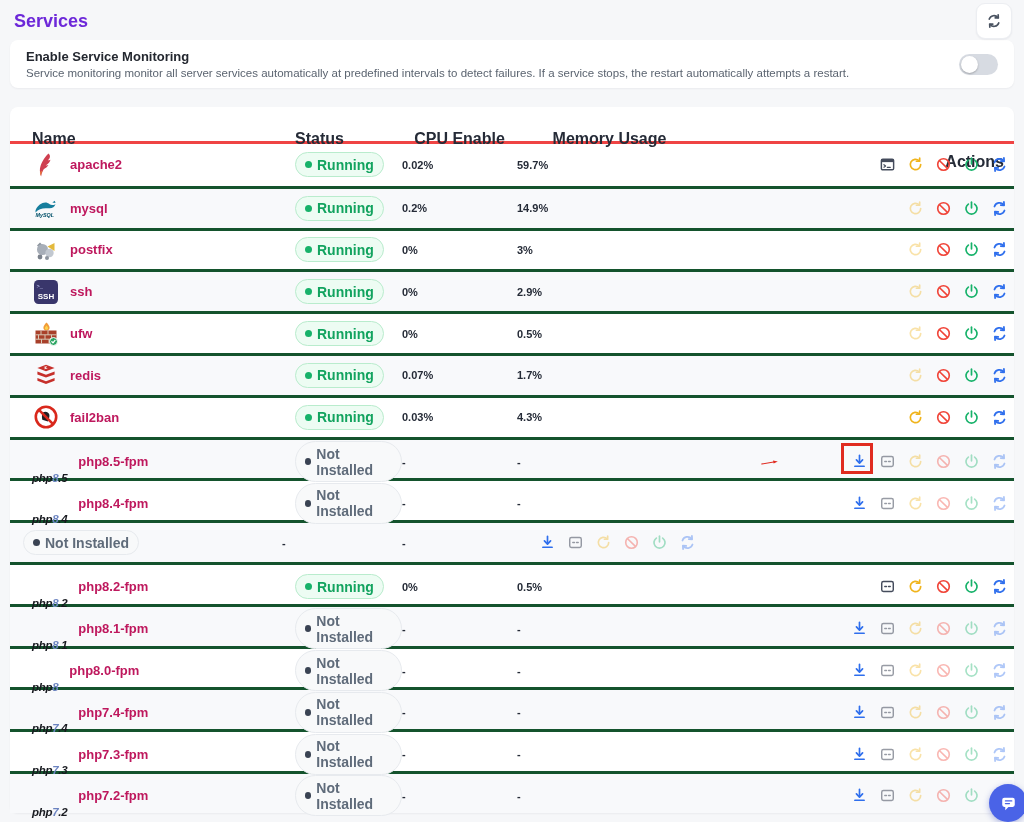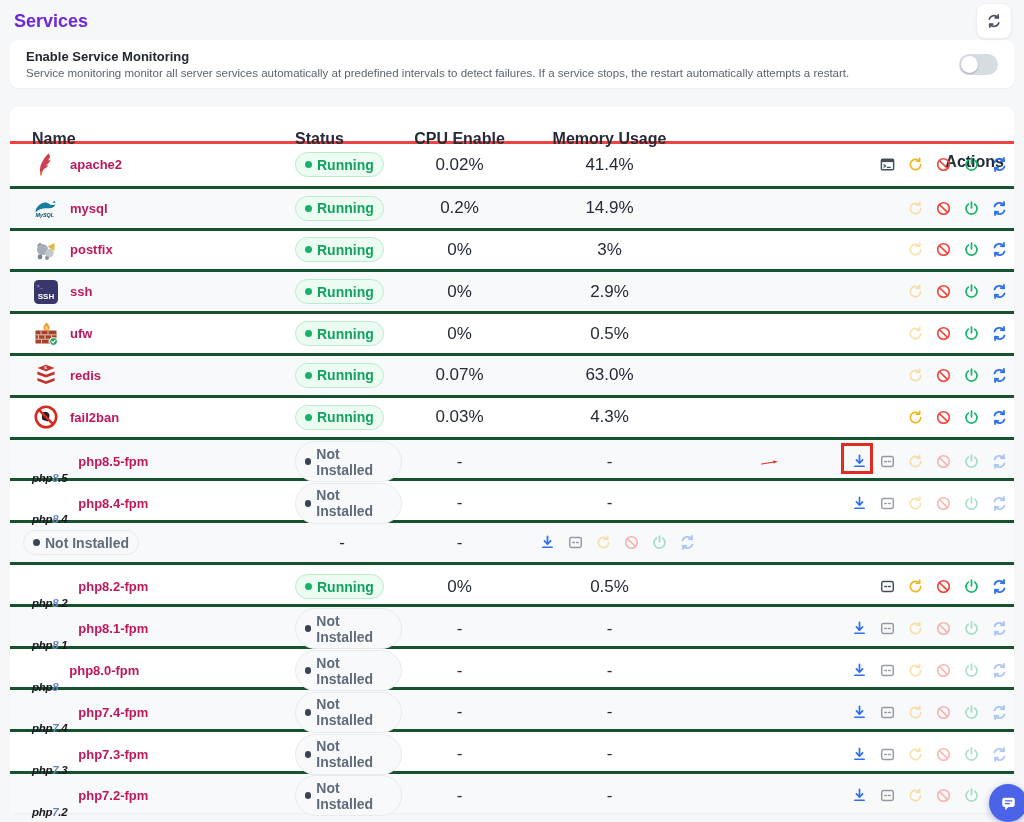--- a/index.html
+++ b/index.html
@@ -33,21 +33,21 @@
   .c-cpu,.c-mem { text-align:center; } .c-actions { text-align:right; padding-right:10px;margin-top:46px; }
   .trow { height:41.8px; }
   .trow + .trow { border-top:3px solid #14532d; }
   .tbody .trow:nth-child(even) { background:#f8f9fb; }
   .name-cell { display:flex; align-items:center; gap:11px; padding-left:22px; }
   .svc-icon { min-width:27px; height:27px; display:flex; align-items:center; justify-content:center; }
   .svc-icon svg { width:26px; height:26px; }
   .svc-name { font-size:13px; font-weight:700; color:#be185d; }
   .php-logo { font-style:italic; font-weight:700; font-size:11.5px; color:#17191f; letter-spacing:-.3px; white-space:nowrap;margin-top:32px; }
   .php-logo .major { color:#6b83c0; }
-  .val { text-align:center; font-size:17px; font-weight:400; color:#252b37; }
+  .val { text-align:left; font-size:11px; font-weight:700; color:#252b37; }
   .badge { display:inline-flex; align-items:center; gap:5px; padding:3.5px 9px; border-radius:999px; font-size:14px; font-weight:600; }
   .badge .dot { width:7px; height:7px; border-radius:50%; }
   .badge.running { color:#12a35f; background:#edfcf3; border:1px solid #b9eccd; }
   .badge.running .dot { background:#17b26a; }
   .badge.not-installed { color:#5f6b7a; background:#f8f9fa; border:1px solid #e7eaee; }
   .badge.not-installed .dot { background:#3a4353; }
 
   .actions-cell { display:flex; justify-content:flex-end; align-items:center; gap:11px; padding-right:6px; }
   .act { width:17px; height:17px; border:none; background:none; padding:0; cursor:pointer;
     display:flex; align-items:center; justify-content:center; position:relative; }
@@ -110,21 +110,21 @@
               <path d="M9.4 18.6c-.9 1.8-1.4 3.4-1.7 5.4-.4-1.3-.7-2.5-.8-3.6.7-.8 1.5-1.4 2.5-1.8z" fill="#e8793e"></path>
             </svg>
           </span>
           <span class="svc-name">apache2</span>
         </div>
      <div class="c-status"><span class="badge running">
             <i class="dot"></i>
             <span>Running</span>
           </span></div>
      <div class="val">0.02%</div>
-     <div class="val">41.4%</div>
+     <div class="val">59.7%</div>
      <div class="actions-cell">
           <button class="act act-terminal">
             <svg viewBox="0 0 20 20">
               <rect x="2.8" y="3.8" width="14.4" height="12.4" rx="1.6" fill="none" stroke="currentColor" stroke-linecap="round" stroke-linejoin="round" stroke-width="1.7"></rect>
               <rect x="2.8" y="3.8" width="14.4" height="3.4" fill="currentColor"></rect>
               <path d="M5.8 10.2l2 1.5-2 1.5" fill="none" stroke="currentColor" stroke-linecap="round" stroke-linejoin="round" stroke-width="1.4"></path>
               <path d="M9.8 13.4h3.4" fill="none" stroke="currentColor" stroke-linecap="round" stroke-linejoin="round" stroke-width="1.4"></path>
             </svg>
           </button>
           <button class="act act-restart">
@@ -357,21 +357,21 @@
               <path d="M10.5 4.9l3.6-.9-1.1 1.7 1.9.7-3.8.9 1-1.6z" fill="#ffffff" opacity=".85"></path>
             </svg>
           </span>
           <span class="svc-name">redis</span>
         </div>
      <div class="c-status"><span class="badge running">
             <i class="dot"></i>
             <span>Running</span>
           </span></div>
      <div class="val">0.07%</div>
-     <div class="val">63.0%</div>
+     <div class="val">1.7%</div>
      <div class="actions-cell">
           <button class="act act-restart dim">
             <svg viewBox="0 0 20 20">
               <path d="M16.1 10a6.1 6.1 0 1 1-1.8-4.3" fill="none" stroke="currentColor" stroke-linecap="round" stroke-linejoin="round" stroke-width="2"></path>
               <path d="M14.9 2.4v3.8h-3.8" fill="none" stroke="currentColor" stroke-linecap="round" stroke-linejoin="round" stroke-width="2"></path>
             </svg>
           </button>
           <button class="act act-stop">
             <svg viewBox="0 0 20 20">
               <circle cx="10" cy="10" r="6.8" fill="none" stroke="currentColor" stroke-linecap="round" stroke-linejoin="round" stroke-width="1.9"></circle>

